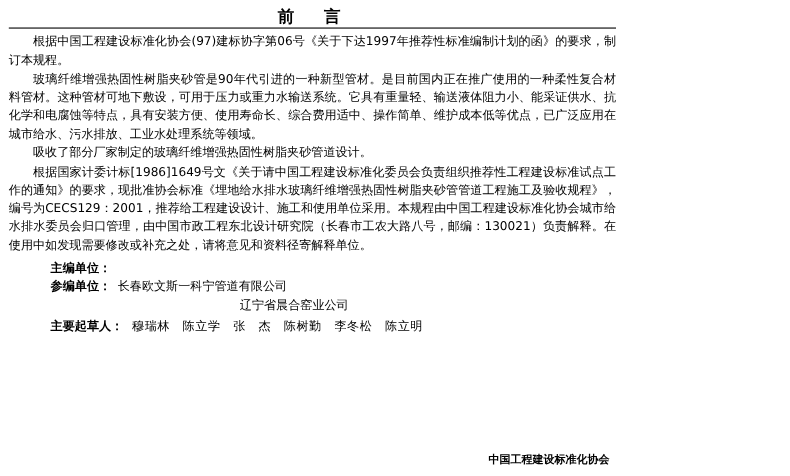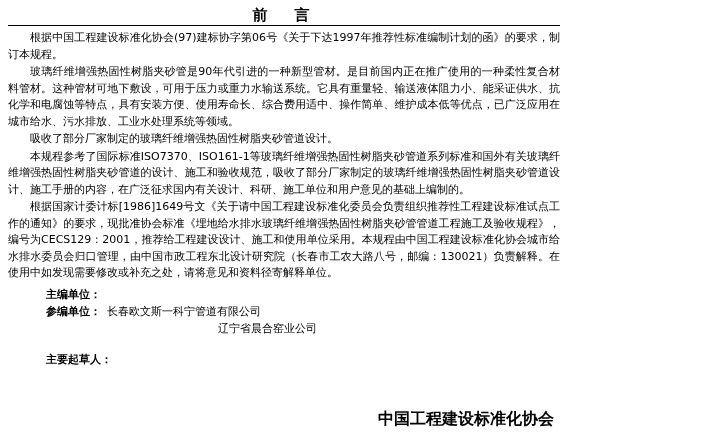--- a/index.html
+++ b/index.html
@@ -61,71 +61,70 @@
     padding-left: 6px;
     white-space: nowrap;
   }
   .sig-row-cont {
     padding-left: 210px;
     white-space: nowrap;
   }
   .authors-row {
     display: flex;
     align-items: baseline;
-    margin-top: 15px;
-    font-family: Liberation Mono, monospace;
+    margin-top: 2px;
   }
   .authors-label {
     font-weight: bold;
     white-space: nowrap;
     padding-left: 38px;
   }
   .authors-names {
     padding-left: 8px;
     white-space: nowrap;
     letter-spacing: 0.5px;
   }
   .footer {
     position: absolute;
     right: 14px;
     bottom: 6px;
     text-align: right;
-    font-size: 16px;
+    font-size: 10px;
     line-height: 17px;
     font-weight: bold;
   }
   .footer .date {
     font-weight: normal;
   }
 </style>
 </head>
 <body>
 
 <div class="page">
 
   <div class="doc-title">前　言</div>
   <hr class="rule">
 
   <p class="para">根据中国工程建设标准化协会(97)建标协字第06号《关于下达1997年推荐性标准编制计划的函》的要求，制订本规程。</p>
   <p class="para">玻璃纤维增强热固性树脂夹砂管是90年代引进的一种新型管材。是目前国内正在推广使用的一种柔性复合材料管材。这种管材可地下敷设，可用于压力或重力水输送系统。它具有重量轻、输送液体阻力小、能采证供水、抗化学和电腐蚀等特点，具有安装方便、使用寿命长、综合费用适中、操作简单、维护成本低等优点，已广泛应用在城市给水、污水排放、工业水处理系统等领域。</p>
   <p class="para">吸收了部分厂家制定的玻璃纤维增强热固性树脂夹砂管道设计。</p>
-  <p class="para">本规程参考了国际标准ISO7370、ISO161-1等玻璃纤维增强热固性树脂夹砂管道系列标准和国外有关玻璃纤维增强热固性树脂夹砂管道的设计、施工和验收规范，吸收了部分厂家制定的玻璃纤维增强热固性树脂夹砂管道设计、施工手册的内容，在广泛征求国内有关设计、科研、施工单位和用户意见的基础上编制的。</p>
   <p class="para">根据国家计委计标[1986]1649号文《关于请中国工程建设标准化委员会负责组织推荐性工程建设标准试点工作的通知》的要求，现批准协会标准《埋地给水排水玻璃纤维增强热固性树脂夹砂管管道工程施工及验收规程》，编号为CECS129：2001，推荐给工程建设设计、施工和使用单位采用。本规程由中国工程建设标准化协会城市给水排水委员会归口管理，由中国市政工程东北设计研究院（长春市工农大路八号，邮编：130021）负责解释。在使用中如发现需要修改或补充之处，请将意见和资料径寄解释单位。</p>
 
   <div class="signature-block">
     <div class="sig-row">
       <span class="sig-label">主编单位：</span>
     </div>
     <div class="sig-row">
       <span class="sig-label">参编单位：</span>
       <span class="sig-value">长春欧文斯一科宁管道有限公司</span>
     </div>
     <div class="sig-row-cont">辽宁省晨合窑业公司</div>
     <div class="authors-row">
       <span class="authors-label">主要起草人：</span>
+      <span class="authors-names">穆瑞林　陈立学　张　杰　陈树勤　李冬松　陈立明</span>
     </div>
   </div>
 
   <div class="footer">
     <div>中国工程建设标准化协会</div>
   </div>
 
 </div>
 
 </body></html>

